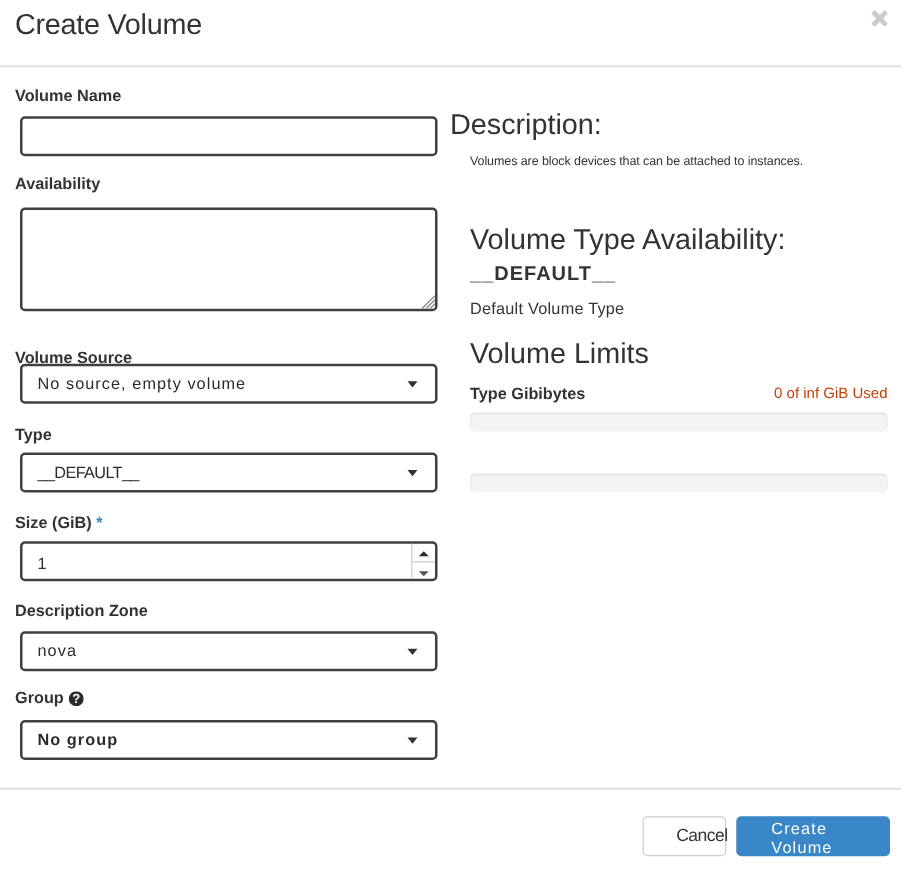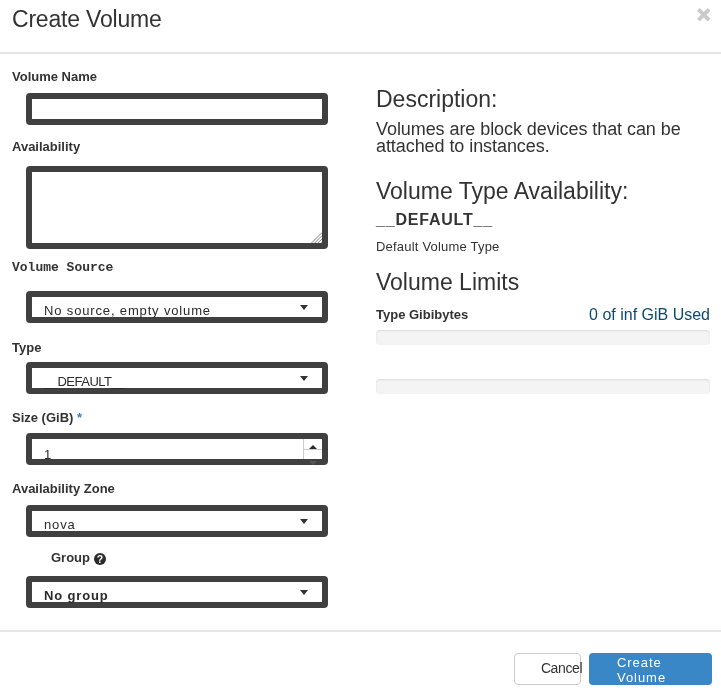--- a/index.html
+++ b/index.html
@@ -2,21 +2,21 @@
 <html><head>
 <meta charset="utf-8">
 <style>
   html,body{margin:0;padding:0;background:#fff;}
   .modal{position:relative;width:721px;height:698px;background:#fff;overflow:hidden;
     font-family:"Liberation Sans",sans-serif;color:#333;}
   .abs{position:absolute;}
   .title{font-size:23px;letter-spacing:-0.2px;line-height:25px;color:#333;}
   .hdiv{left:0;width:721px;height:1.5px;background:#e5e5e5;}
   .lbl{font-weight:bold;font-size:13px;line-height:19px;color:#333;}
-  .ctl{left:26px;width:302px;height:32px;border:6px solid #404040;border-radius:4px;
+  .ctl{left:16px;width:334px;height:32px;border:2px solid #404040;border-radius:4px;
     background:#fff;box-sizing:border-box;}
   .sel{padding-left:12px;font-size:13px;line-height:27.4px;
     letter-spacing:0.85px;color:#2b2b2b;}
   .caret{position:absolute;right:14px;top:50%;margin-top:-2px;width:0;height:0;
     border-left:4px solid transparent;border-right:4px solid transparent;
     border-top:5px solid #333;}
   .h3{font-size:23px;line-height:25px;color:#333;}
   .quota-row{left:376px;width:334px;font-size:13px;line-height:19px;}
   .bar{left:376px;width:334px;height:15px;background:#f4f4f4;border-radius:4px;
     box-shadow:inset 0 1px 2px rgba(0,0,0,0.1);}
@@ -36,56 +36,56 @@
   <div class="abs lbl" style="left:12px;top:67px;">Volume Name</div>
   <div class="abs ctl" style="top:93px;"></div>
 
   <div class="abs lbl" style="left:12px;top:137px;">Availability</div>
   <div class="abs ctl" style="top:166px;height:83px;">
     <svg style="position:absolute;right:0.5px;bottom:0.5px;" width="11" height="11" viewBox="0 0 11 11">
       <path d="M11 0.5 L0.5 11 M11 3.7 L3.7 11 M11 6.9 L6.9 11 M11 10.1 L10.1 11" stroke="#808080" stroke-width="1" fill="none"></path>
     </svg>
   </div>
 
-  <div class="abs lbl" style="left:12px;top:258px;font-family:Liberation Mono, monospace;">Volume Source</div>
+  <div class="abs lbl" style="left:12px;top:276px;">Volume Source</div>
   <div class="abs ctl sel" style="top:291px;">No source, empty volume<span class="caret"></span></div>
 
   <div class="abs lbl" style="left:12px;top:338px;">Type</div>
   <div class="abs ctl sel" style="top:362px;letter-spacing:-0.5px;">__DEFAULT__<span class="caret"></span></div>
 
   <div class="abs lbl" style="left:12px;top:408px;">Size (GiB) <span style="color:#3183c4;">*</span></div>
   <div class="abs ctl sel" style="top:433px;letter-spacing:0;line-height:32px;">1
     <div style="position:absolute;right:0;top:0;bottom:0;width:18px;border-left:1px solid #ccc;">
       <div style="position:absolute;left:0;right:0;top:50%;height:1px;background:#ccc;"></div>
       <div style="position:absolute;left:5px;top:6px;width:0;height:0;border-left:4px solid transparent;border-right:4px solid transparent;border-bottom:4px solid #2a2a2a;"></div>
       <div style="position:absolute;left:5px;top:22px;width:0;height:0;border-left:4px solid transparent;border-right:4px solid transparent;border-top:4px solid #555;"></div>
     </div>
   </div>
 
-  <div class="abs lbl" style="left:12px;top:479px;">Availability Zone</div>
+  <div class="abs lbl" style="left:12px;top:479px;">Description Zone</div>
   <div class="abs ctl sel" style="top:505px;">nova<span class="caret"></span></div>
 
-  <div class="abs lbl" style="left:12px;top:548px;margin-left:39px;">Group
+  <div class="abs lbl" style="left:12px;top:548px;">Group
     <svg style="vertical-align:-3px;margin-left:0px;" width="12" height="12" viewBox="0 0 12 12">
       <circle cx="6" cy="6" r="6" fill="#2b2b2b"></circle>
       <text x="6" y="9.7" font-size="10.5" font-weight="bold" fill="#fff" text-anchor="middle" font-family="Liberation Sans">?</text>
     </svg>
   </div>
   <div class="abs ctl sel" style="top:576px;font-weight:bold;">No group<span class="caret"></span></div>
 
-  <div class="abs h3" style="left:376px;top:87.3px;">Description:</div>
-  <div class="abs" style="left:376px;top:121px;width:334px;font-size:18px;letter-spacing:-0.07px;line-height:17.2px;color:#333;">Volumes are block devices that can be attached to instances.</div>
+  <div class="abs h3" style="left:360px;top:87.3px;">Description:</div>
+  <div class="abs" style="left:376px;top:121px;width:334px;font-size:10px;letter-spacing:-0.07px;line-height:17.2px;color:#333;">Volumes are block devices that can be attached to instances.</div>
   <div class="abs h3" style="left:376px;top:179.3px;">Volume Type Availability:</div>
   <div class="abs" style="left:376px;top:209.8px;font-size:16px;font-weight:bold;letter-spacing:0.8px;line-height:19px;color:#333;">__DEFAULT__</div>
   <div class="abs" style="left:376px;top:237px;font-size:13px;letter-spacing:0.2px;line-height:19px;color:#333;">Default Volume Type</div>
   <div class="abs h3" style="left:376px;top:270.3px;">Volume Limits</div>
 
   <div class="abs quota-row" style="top:305px;">
     <span style="font-weight:bold;color:#333;">Type Gibibytes</span>
-    <span style="float:right;color:#0c4a6e;font-size:16px;">0 of inf GiB Used</span>
+    <span style="float:right;color:#c2410c;font-size:12px;">0 of inf GiB Used</span>
   </div>
   <div class="abs bar" style="top:330px;"></div>
 
   <div class="abs bar" style="top:379px;"></div>
 
   <div class="abs hdiv" style="top:630px;"></div>
   <div class="abs btn" style="left:514px;top:653px;width:67px;border:1px solid #ccc;background:#fff;color:#333;font-size:14px;letter-spacing:-0.4px;padding-bottom:3px;">Cancel</div>
   <div class="abs btn" style="left:589px;top:653px;width:123px;background:#3a87c8;color:#fff;letter-spacing:0.95px;padding-top:1.5px;box-sizing:border-box;">Create Volume</div>
 </div>
 

